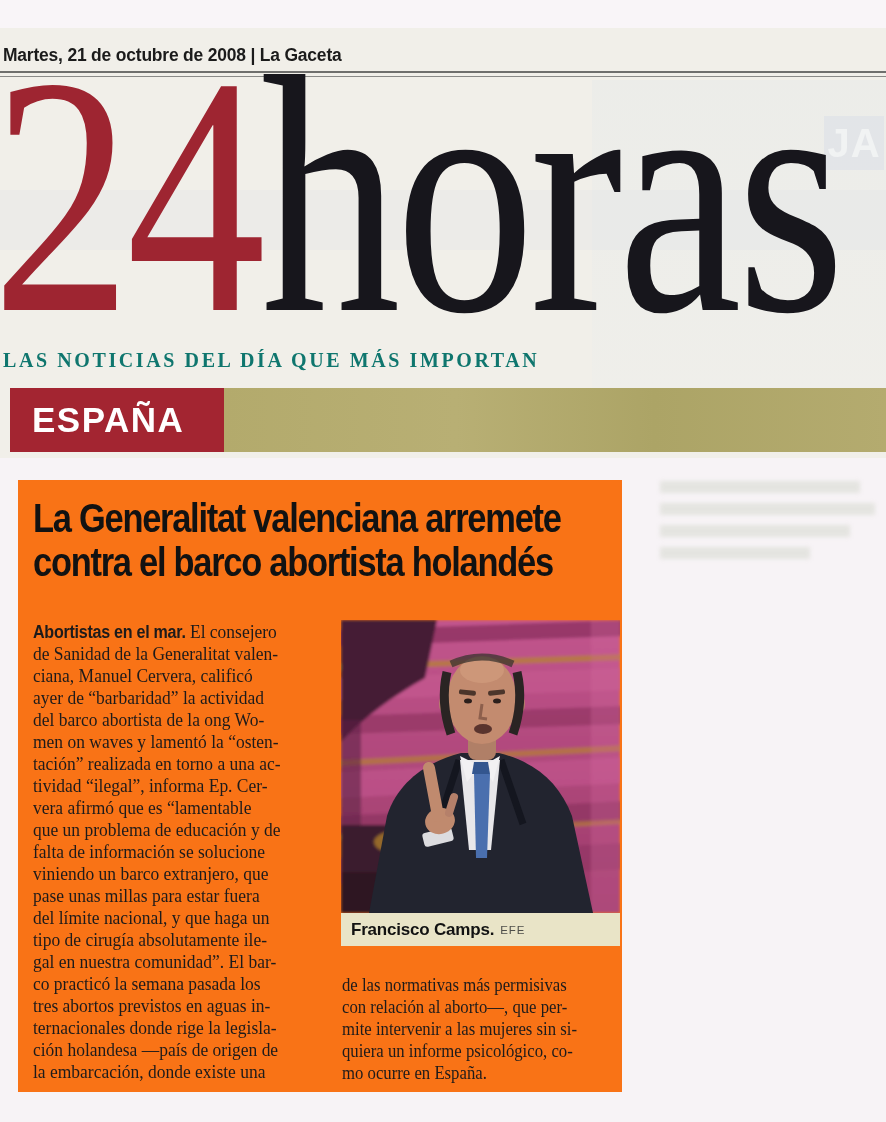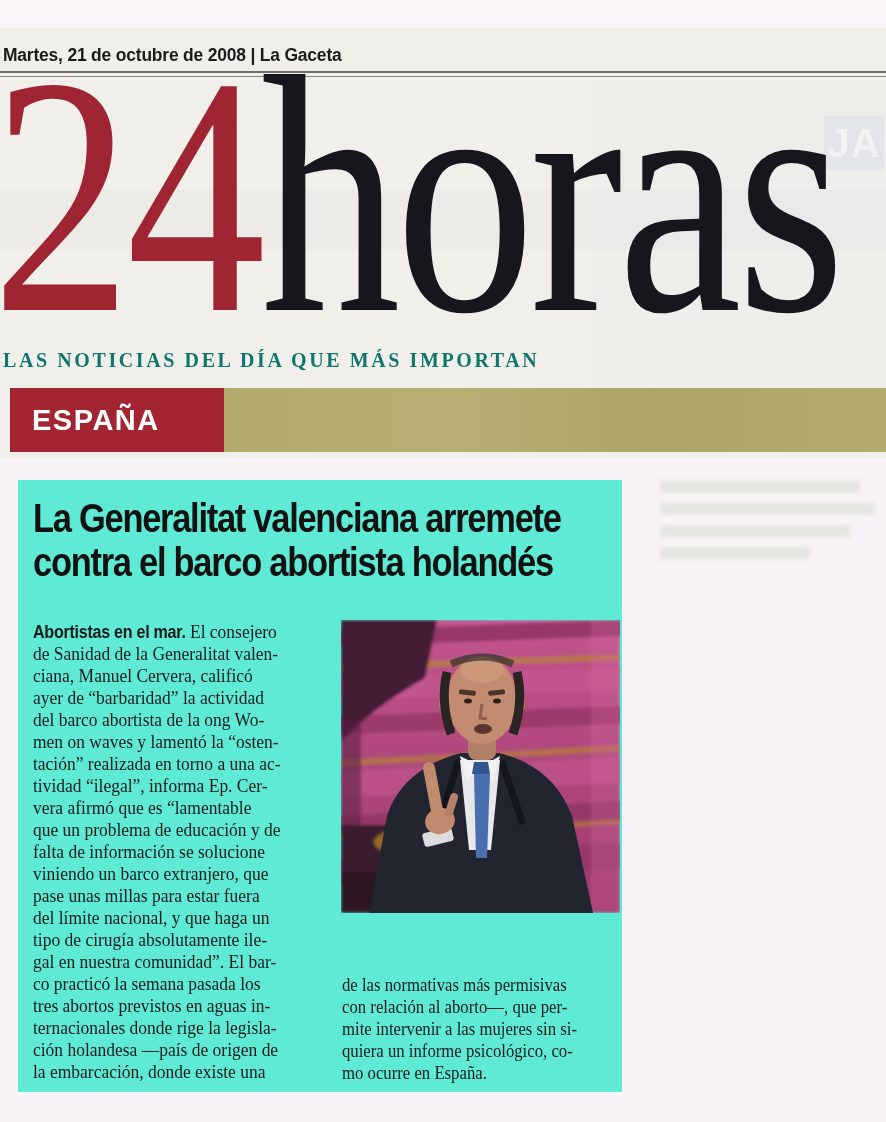--- a/index.html
+++ b/index.html
@@ -27,31 +27,31 @@
   .masthead{left:-8px;top:26px;font-family:"Liberation Serif", serif;font-size:340px;
     line-height:1;letter-spacing:-6px;white-space:nowrap;
     transform:scaleX(.82);transform-origin:left top;}
   .masthead .m-red{color:#9e2531;}
   .masthead .m-black{color:#17161c;}
   .tagline{left:3px;top:349px;font-family:"Liberation Serif", serif;font-weight:bold;
     font-size:20px;letter-spacing:2.6px;color:#0f766e;white-space:nowrap;}
   
   .section-red{left:10px;top:388px;width:214px;height:64px;background:#a32531;color:#ffffff;
     display:flex;align-items:center;box-sizing:border-box;padding-left:22px;
-    font-size:29px;font-weight:bold;letter-spacing:1.5px;}
+    font-size:35px;font-weight:bold;letter-spacing:1.5px;}
   .section-olive{left:224px;top:388px;width:662px;height:64px;
     background:linear-gradient(90deg,#b3aa6c 0%,#b8af74 35%,#aca466 65%,#b4ab6f 100%);}
   
   .gbar{background:#c9cfc0;opacity:.4;filter:blur(2px);}
   .gbar.b1{left:660px;top:481px;width:200px;height:12px;}
   .gbar.b2{left:660px;top:503px;width:215px;height:12px;}
   .gbar.b3{left:660px;top:525px;width:190px;height:12px;}
   .gbar.b4{left:660px;top:547px;width:150px;height:12px;}
   
-  .card{left:18px;top:480px;width:604px;height:612px;background:#5eead4;}
+  .card{left:18px;top:480px;width:604px;height:612px;background:#f97316;}
   .headline{position:absolute;left:15px;top:16px;font-size:41px;font-weight:bold;
     line-height:44px;letter-spacing:-1.5px;color:#121212;
     transform:scaleX(.84);transform-origin:left top;white-space:nowrap;}
   .col{position:absolute;font-family:"Liberation Serif", serif;font-size:19px;
     line-height:22px;color:#1d1b1b;transform-origin:left top;}
   .col .tl{height:22px;white-space:nowrap;}
   .lines div{height:22px;white-space:nowrap;}
   .col1{left:15px;top:141px;width:307px;transform:scaleX(.92);}
   .col2{left:324px;top:494px;width:280px;transform:scaleX(.88);}
   .lead{font-family:"Liberation Sans", sans-serif;font-weight:bold;font-size:17.5px;
@@ -181,20 +181,24 @@
         <path d="M141,84 L139,98 L146,99" stroke="#8d5f4c" stroke-width="3" fill="none"></path>
         <ellipse cx="142" cy="109" rx="9" ry="5" fill="#5a342e"></ellipse>
         <rect x="82" y="210" width="30" height="14" rx="3" fill="#dcdcdf" transform="rotate(-14 97 217)"></rect>
         <ellipse cx="99" cy="201" rx="15" ry="13" fill="#c08a6e" transform="rotate(-14 99 201)"></ellipse>
         <line x1="97" y1="196" x2="88" y2="148" stroke="#c08a6e" stroke-width="12" stroke-linecap="round"></line>
         <line x1="108" y1="193" x2="113" y2="177" stroke="#b5806a" stroke-width="8" stroke-linecap="round"></line>
       </g>
     </svg>
   </div>
 
+  <div class="caption">
+    <span class="name">Francisco Camps.</span>
+    <span class="credit">EFE</span>
+  </div>
 
   <div class="col col2 lines">
       <div>de las normativas más permisivas</div>
       <div>con relación al aborto—, que per-</div>
       <div>mite intervenir a las mujeres sin si-</div>
       <div>quiera un informe psicológico, co-</div>
       <div>mo ocurre en España.</div>
     </div>
 </div>
 

